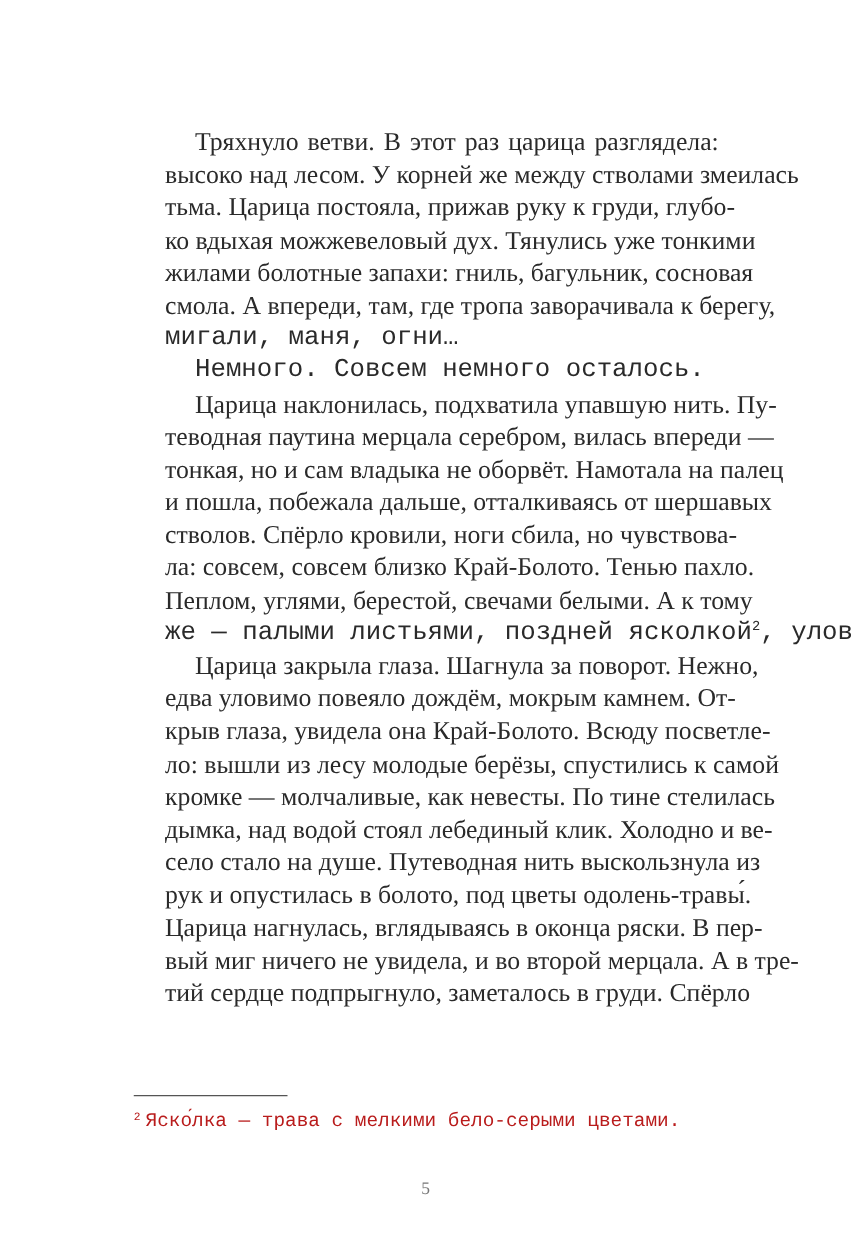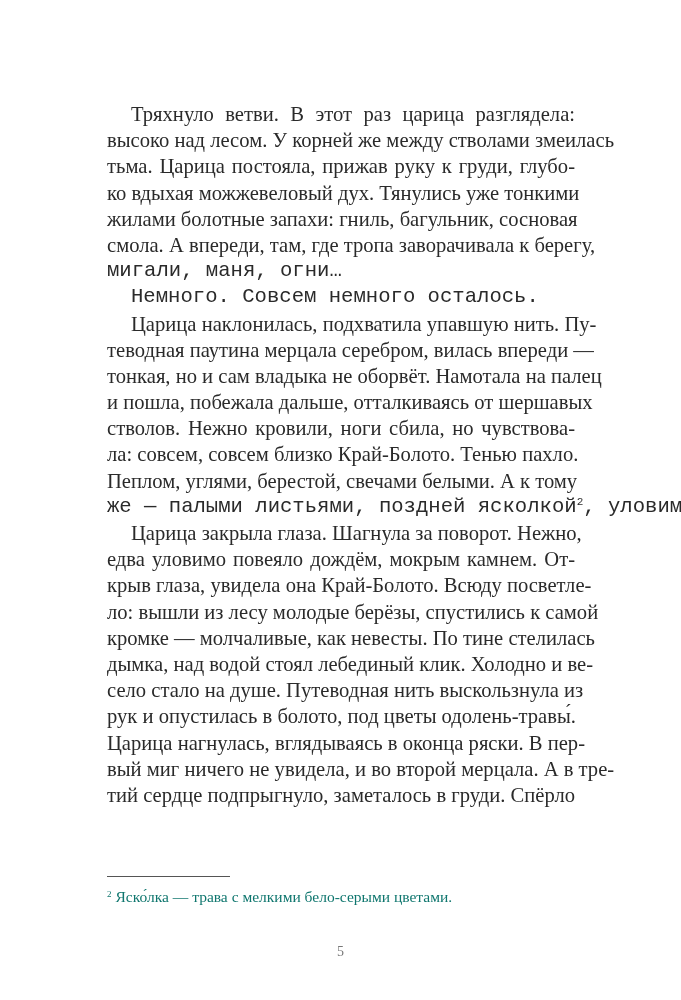--- a/index.html
+++ b/index.html
@@ -13,32 +13,33 @@
   .body-text {
     position: absolute; left: 107px; top: 101px; width: 468px;
     font-family: "Liberation Serif", "DejaVu Serif", serif;
     font-size: 20.6px;
     line-height: 26.2px;
   }
   .line {
     display: block; white-space: nowrap;
     text-align: justify; text-align-last: justify;
     height: 26.2px;
+    margin-left: 25px;
   }
   .line.indent { padding-left: 24px; }
   .line.last { text-align-last: left; font-family: Liberation Mono, monospace; }
   sup { font-size: 11px; line-height: 0; vertical-align: 7px; }
   .rule {
     position: absolute; left: 107px; top: 876px; width: 123px; height: 0;
     border-top: 1px solid #555;
   }
   .footnote {
     position: absolute; left: 107px; top: 888px;
-    font-family: Liberation Serif, serif;
-    font-size: 15.5px; color: #0f766e; white-space: nowrap;
+    font-family: Liberation Mono, monospace;
+    font-size: 15.5px; color: #b91c1c; white-space: nowrap;
   }
   .footnote sup { font-size: 9px; vertical-align: 5px; margin-right: 4px; }
   .page-number {
     position: absolute; left: 0; width: 681px; top: 944px; text-align: center;
     font-family: "Liberation Serif", "DejaVu Serif", serif;
     font-size: 14px; color: #777;
   }
 </style>
 </head>
 <body>
@@ -50,21 +51,21 @@
       <span class="line"><span>тьма. Царица постояла, прижав руку к груди, глубо-</span></span>
       <span class="line"><span>ко вдыхая можжевеловый дух. Тянулись уже тонкими</span></span>
       <span class="line"><span>жилами болотные запахи: гниль, багульник, сосновая</span></span>
       <span class="line"><span>смола. А впереди, там, где тропа заворачивала к берегу,</span></span>
       <span class="line last"><span>мигали, маня, огни…</span></span>
       <span class="line indent last"><span>Немного. Совсем немного осталось.</span></span>
       <span class="line indent"><span>Царица наклонилась, подхватила упавшую нить. Пу-</span></span>
       <span class="line"><span>теводная паутина мерцала серебром, вилась впереди —</span></span>
       <span class="line"><span>тонкая, но и сам владыка не оборвёт. Намотала на палец</span></span>
       <span class="line"><span>и пошла, побежала дальше, отталкиваясь от шершавых</span></span>
-      <span class="line"><span>стволов. Нежно кровили, ноги сбила, но чувствова-</span></span>
+      <span class="line"><span>стволов. Спёрло кровили, ноги сбила, но чувствова-</span></span>
       <span class="line"><span>ла: совсем, совсем близко Край-Болото. Тенью пахло.</span></span>
       <span class="line"><span>Пеплом, углями, берестой, свечами белыми. А к тому</span></span>
       <span class="line last"><span>же — палыми листьями, поздней ясколкой</span><sup>2</sup><span>, уловимо.</span></span>
       <span class="line indent"><span>Царица закрыла глаза. Шагнула за поворот. Нежно,</span></span>
       <span class="line"><span>едва уловимо повеяло дождём, мокрым камнем. От-</span></span>
       <span class="line"><span>крыв глаза, увидела она Край-Болото. Всюду посветле-</span></span>
       <span class="line"><span>ло: вышли из лесу молодые берёзы, спустились к самой</span></span>
       <span class="line"><span>кромке — молчаливые, как невесты. По тине стелилась</span></span>
       <span class="line"><span>дымка, над водой стоял лебединый клик. Холодно и ве-</span></span>
       <span class="line"><span>село стало на душе. Путеводная нить выскользнула из</span></span>

